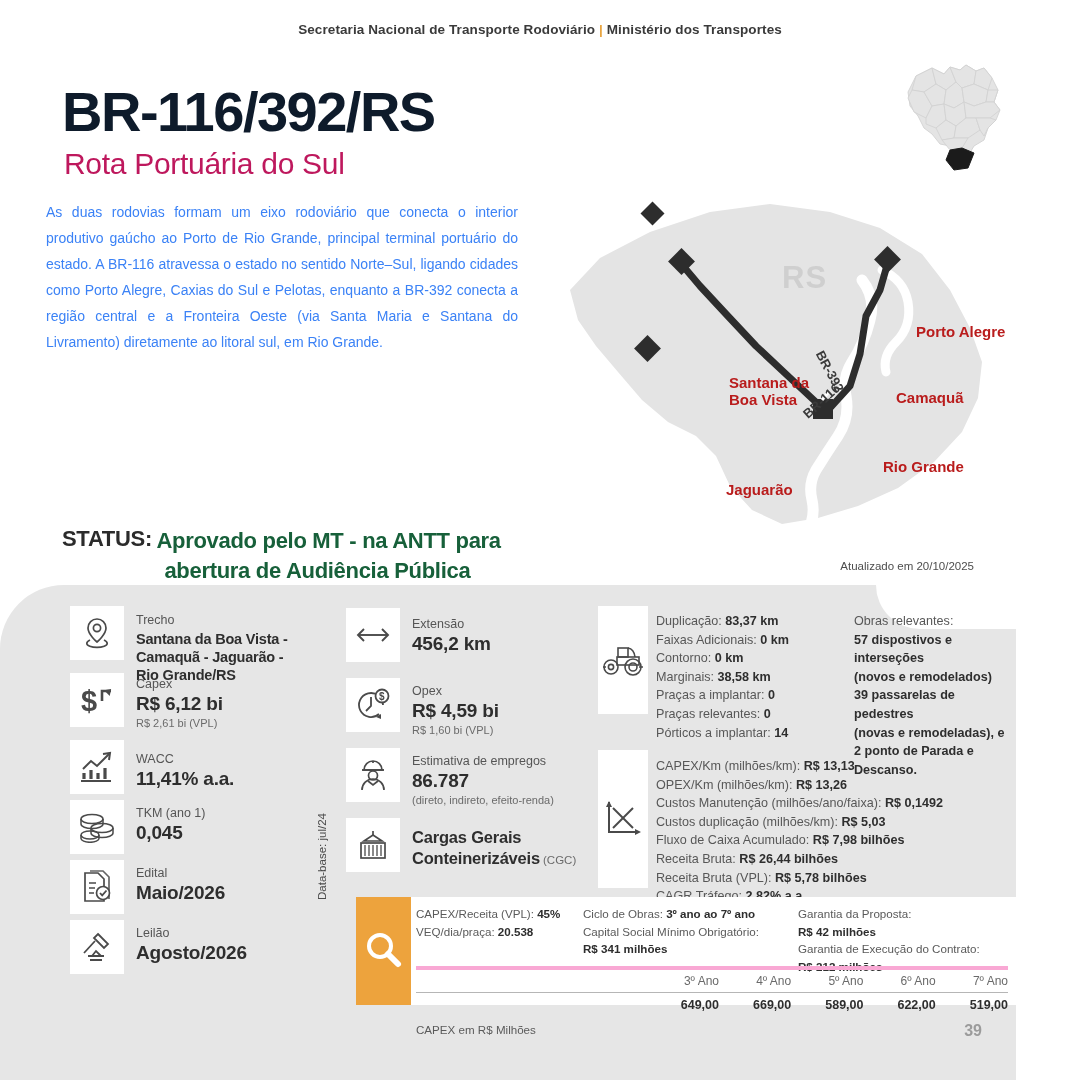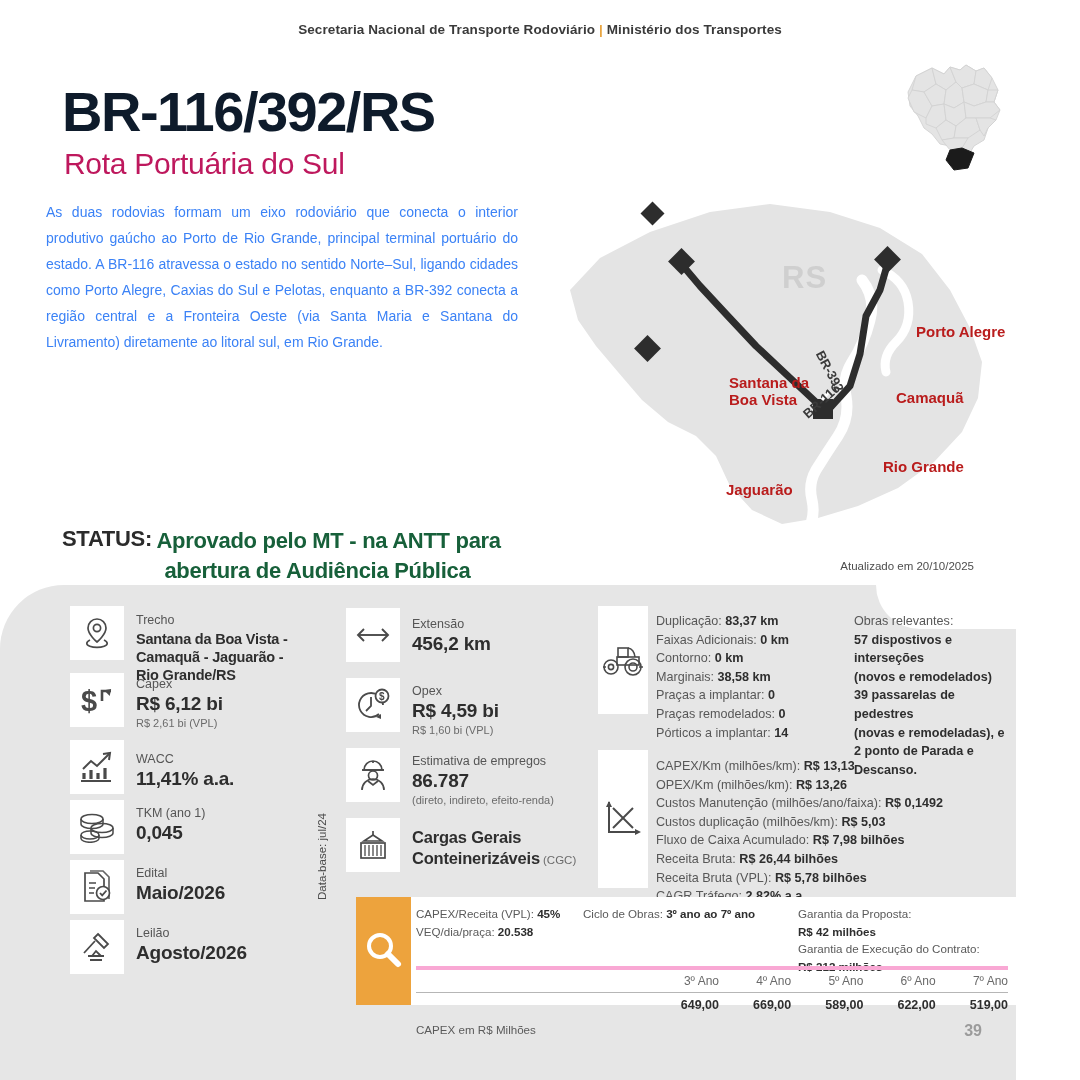--- a/index.html
+++ b/index.html
@@ -327,21 +327,21 @@
       <path d="M27 5 q6 1 7 9"></path>
       <path d="M2 24 h3 M38 24 h4" stroke-width="1.4"></path>
     </svg>
   </div>
   <div class="listblock" style="left:656px;top:612px;">
     <div><span>Duplicação:</span> <b>83,37 km</b></div>
     <div><span>Faixas Adicionais:</span> <b>0 km</b></div>
     <div><span>Contorno:</span> <b>0 km</b></div>
     <div><span>Marginais:</span> <b>38,58 km</b></div>
     <div><span>Praças a implantar:</span> <b>0</b></div>
-    <div><span>Praças remodelados:</span> <b>0</b></div>
+    <div><span>Praças relevantes:</span> <b>0</b></div>
     <div><span>Pórticos a implantar:</span> <b>14</b></div>
   </div>
 
   <div class="listblock" style="left:854px;top:612px;">
     <div>Obras relevantes:</div>
     <div style="font-weight:bold;color:#2e2e2e;">
       <div>57 dispostivos e interseções</div>
       <div>(novos e remodelados)</div>
       <div>39 passarelas de pedestres</div>
       <div>(novas e remodeladas), e</div>
@@ -379,20 +379,21 @@
   </div>
   <div class="databaseLbl">Data-base: jul/24</div>
 
   <div class="kv" style="left:416px;top:905px;width:170px;">
     <div><span>CAPEX/Receita (VPL):</span> <b>45%</b></div>
     <div><span>VEQ/dia/praça:</span> <b>20.538</b></div>
   </div>
 
   <div class="kv" style="left:583px;top:905px;width:205px;">
     <div><span>Ciclo de Obras:</span> <b>3º ano ao 7º ano</b></div>
+    <div><span>Capital Social Mínimo Obrigatório:</span><br><b>R$ 341 milhões</b></div>
   </div>
 
   <div class="kv" style="left:798px;top:905px;width:215px;">
     <div><span>Garantia da Proposta:</span><br><b>R$ 42 milhões</b></div>
     <div><span>Garantia de Execução do Contrato:</span><br><b>R$ 212 milhões</b></div>
   </div>
 
   <div class="tbl">
     <table>
       <tbody>

